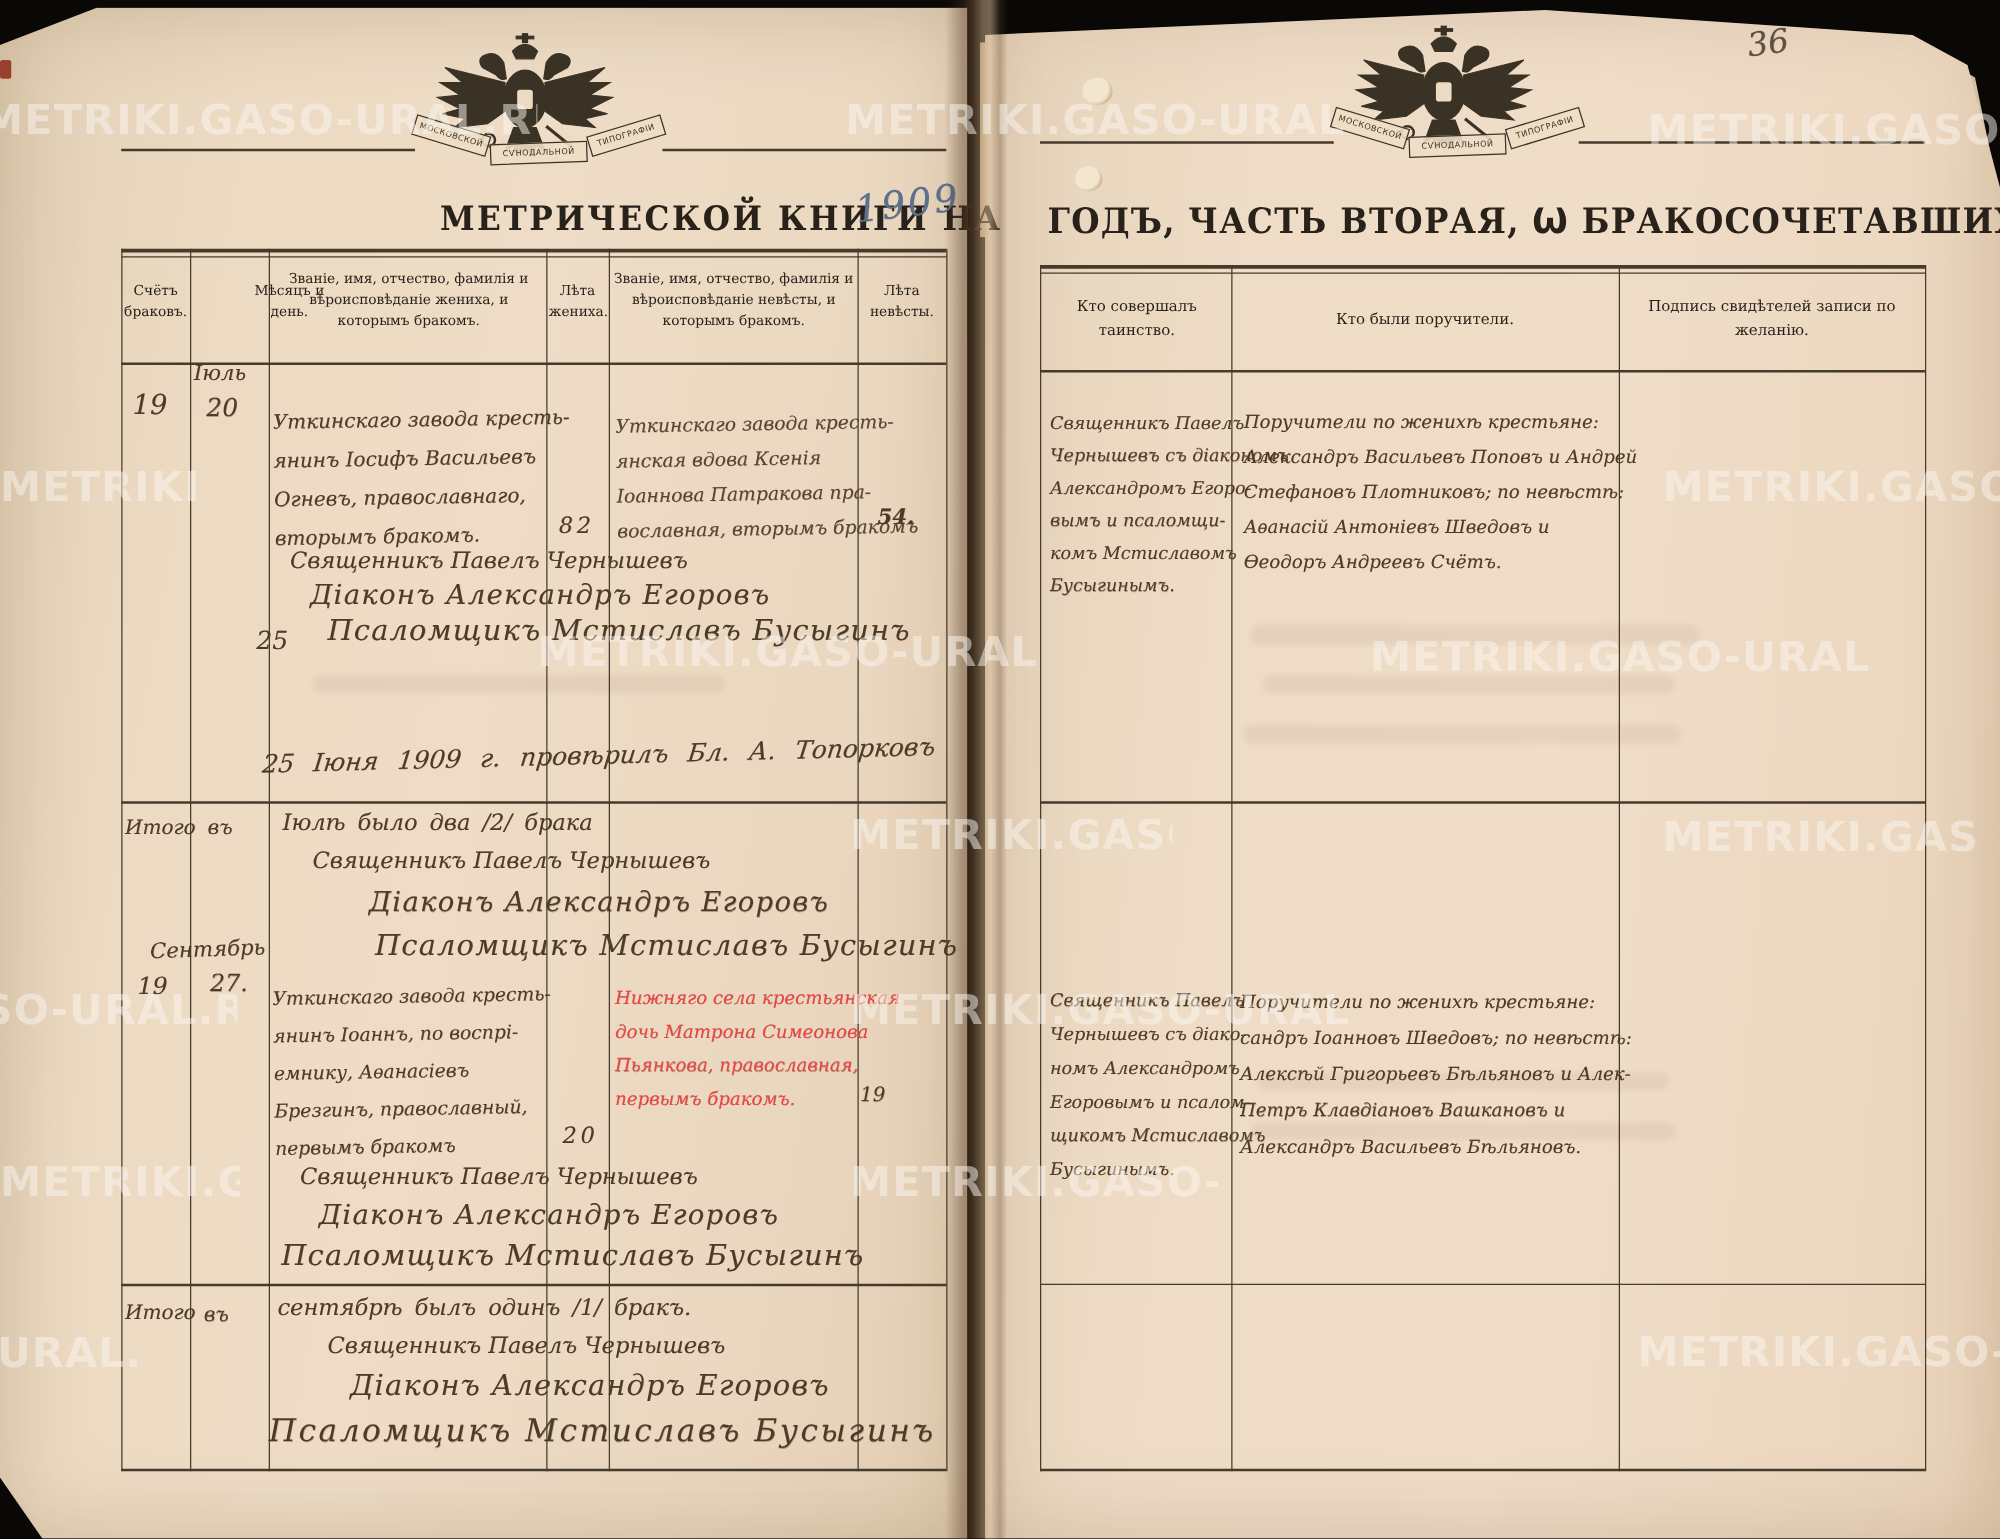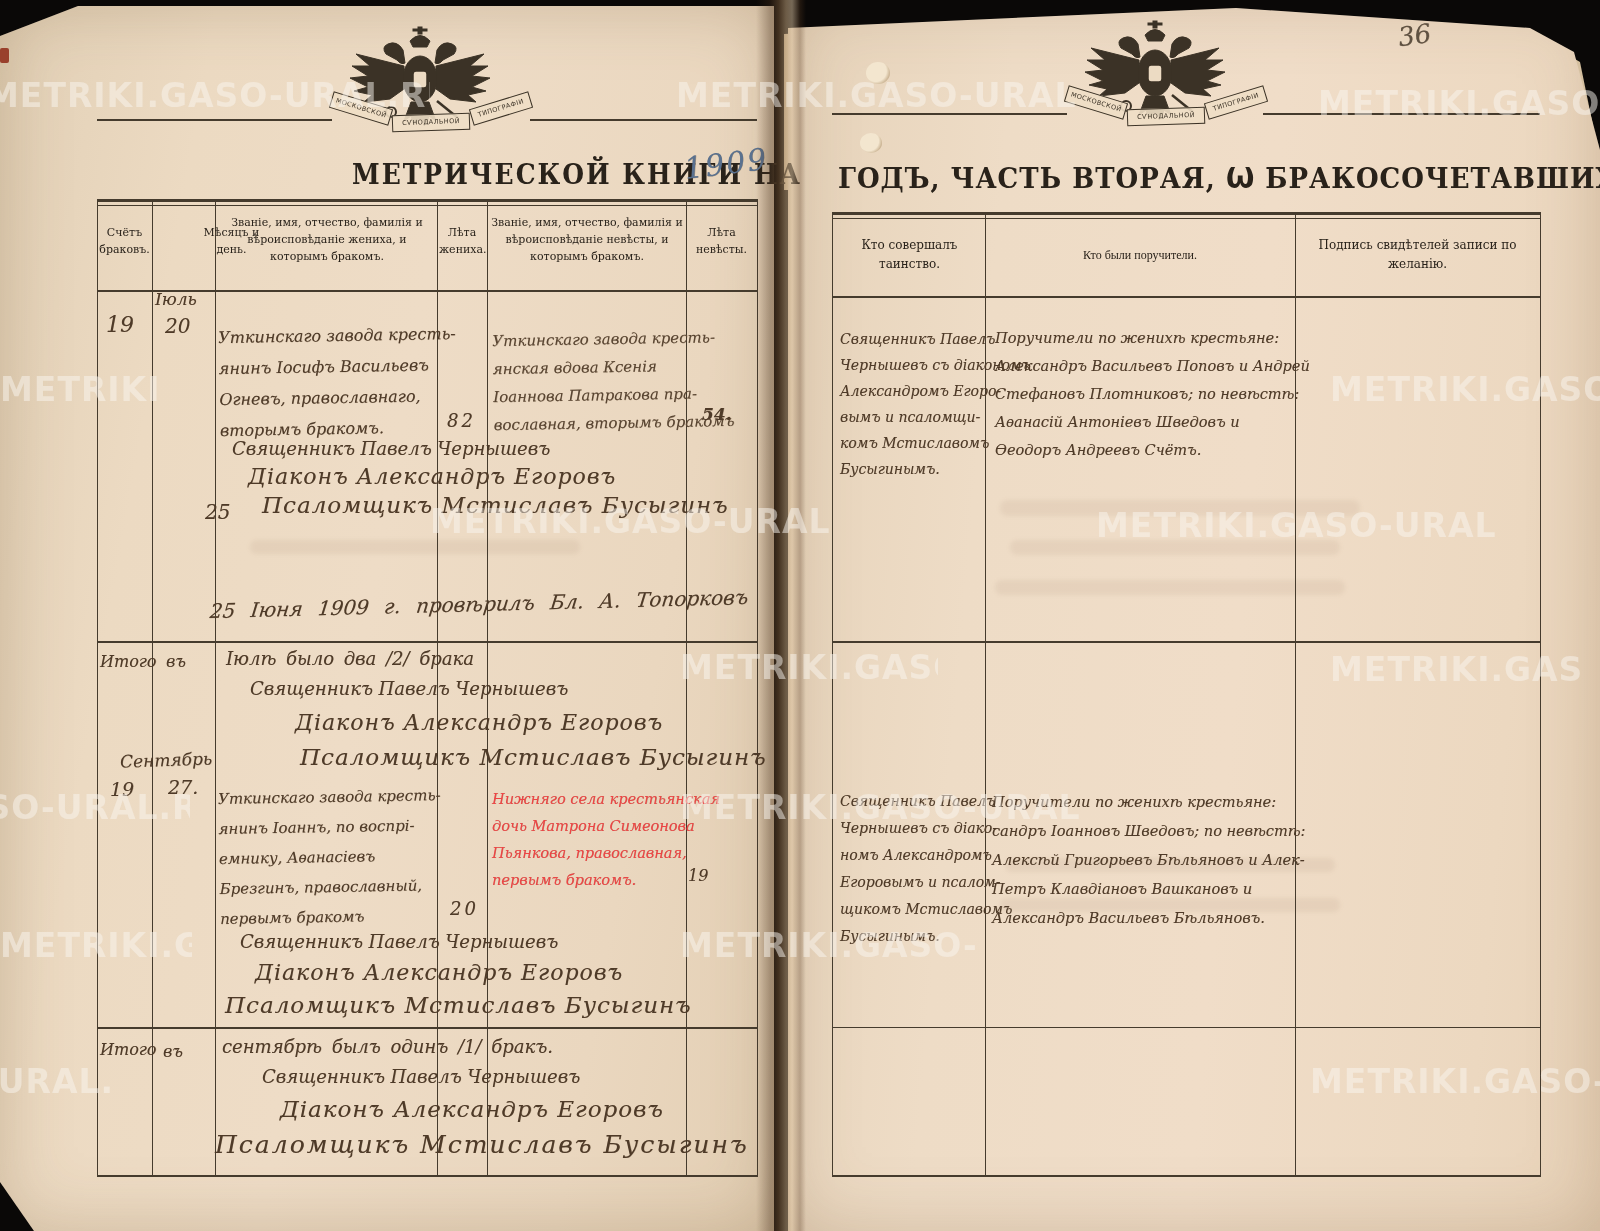--- a/index.html
+++ b/index.html
@@ -187,21 +187,21 @@
   <div class="ln" style="left:832px;top:296px;width:708px;height:2px;"></div>
   <div class="ln" style="left:832px;top:641px;width:708px;height:2px;"></div>
   <div class="ln" style="left:832px;top:1027px;width:708px;height:1px;"></div>
   <div class="ln" style="left:832px;top:1175px;width:708px;height:2px;"></div>
   <div class="ln" style="left:832px;top:212px;width:1px;height:965px;"></div>
   <div class="ln" style="left:985px;top:212px;width:1px;height:965px;"></div>
   <div class="ln" style="left:1295px;top:212px;width:1px;height:965px;"></div>
   <div class="ln" style="left:1540px;top:212px;width:1px;height:965px;"></div>
 
   <div class="printed hdr" style="left:836px;top:236px;width:147px;font-size:12px;">Кто совершалъ таинство.</div>
-  <div class="printed hdr" style="left:987px;top:246px;width:306px;font-size:12px;font-family:Liberation Serif, serif;">Кто были поручители.</div>
+  <div class="printed hdr" style="left:987px;top:246px;width:306px;font-size:12px;">Кто были поручители.</div>
   <div class="printed hdr" style="left:1297px;top:236px;width:241px;font-size:12px;">Подпись свидѣтелей записи по желанію.</div>
 
   <div class="hw blk" style="left:840px;top:326px;font-size:14px;line-height:26px;">
       <div>Священникъ Павелъ</div>
       <div>Чернышевъ съ діакономъ</div>
       <div>Александромъ Егоро-</div>
       <div>вымъ и псаломщи-</div>
       <div>комъ Мстиславомъ</div>
       <div>Бусыгинымъ.</div>
     </div>

